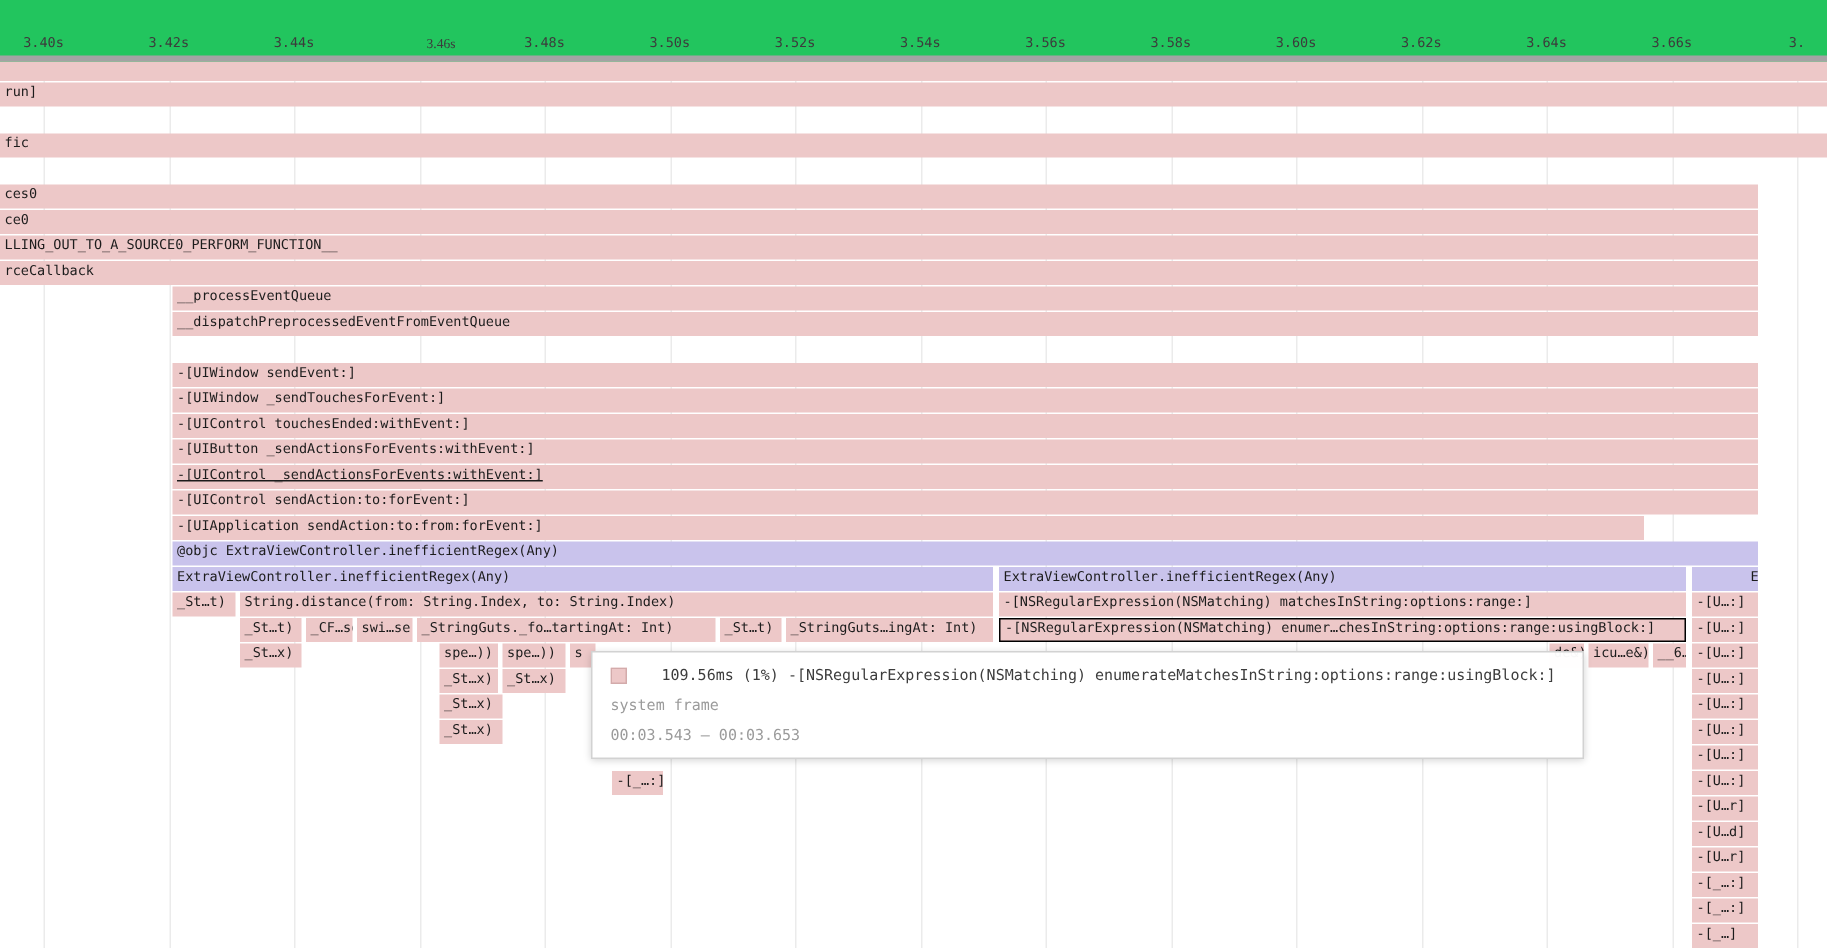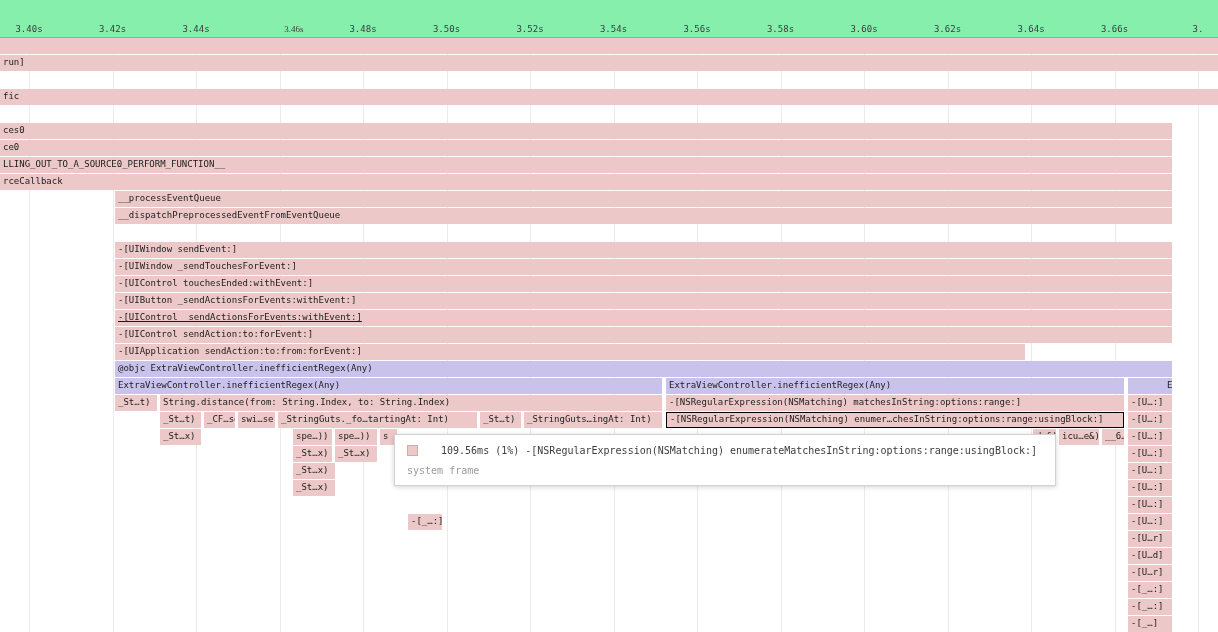--- a/index.html
+++ b/index.html
@@ -3,21 +3,21 @@
 <meta charset="utf-8">
 <style>
   html,body{margin:0;padding:0;}
   body{
     width:1218px;height:632px;overflow:hidden;background:#ffffff;
     font-family:"DejaVu Sans Mono", monospace;position:relative;
   }
   
   .ruler{
     position:absolute;left:0;top:0;width:1218px;height:37px;
-    background:#86efac;border-bottom:1px solid #a3a3a3;z-index:1;
+    background:#22c55e;border-bottom:4px solid #a3a3a3;z-index:1;
   }
   .tick-label{
     position:absolute;bottom:3px;transform:translateX(-50%);
     font-size:9px;color:#3c3c3c;white-space:nowrap;
   }
   
   .chart{position:absolute;left:0;top:0;width:1218px;height:632px;}
   .gridline{
     position:absolute;top:37px;bottom:0;width:1px;background:#ebebeb;z-index:0;
   }
@@ -70,21 +70,21 @@
     <div class="bar pink" style="left: 0px; top: 157px; width: 1172px;">LLING_OUT_TO_A_SOURCE0_PERFORM_FUNCTION__</div>
     <div class="bar pink" style="left: 0px; top: 174px; width: 1172px;">rceCallback</div>
     <div class="bar pink" style="left: 115px; top: 191px; width: 1057px;">__processEventQueue</div>
     <div class="bar pink" style="left: 115px; top: 208px; width: 1057px;">__dispatchPreprocessedEventFromEventQueue</div>
     <div class="bar pink" style="left: 115px; top: 242px; width: 1057px;">-[UIWindow sendEvent:]</div>
     <div class="bar pink" style="left: 115px; top: 259px; width: 1057px;">-[UIWindow _sendTouchesForEvent:]</div>
     <div class="bar pink" style="left: 115px; top: 276px; width: 1057px;">-[UIControl touchesEnded:withEvent:]</div>
     <div class="bar pink" style="left: 115px; top: 293px; width: 1057px;">-[UIButton _sendActionsForEvents:withEvent:]</div>
     <div class="bar pink" style="left: 115px; top: 310px; width: 1057px; text-decoration: underline;">-[UIControl _sendActionsForEvents:withEvent:]</div>
     <div class="bar pink" style="left: 115px; top: 327px; width: 1057px;">-[UIControl sendAction:to:forEvent:]</div>
-    <div class="bar pink" style="left: 115px; top: 344px; width: 910px;">-[UIApplication sendAction:to:from:forEvent:]</div>
+    <div class="bar pink" style="left: 115px; top: 344px; width: 981px;">-[UIApplication sendAction:to:from:forEvent:]</div>
     <div class="bar violet" style="left: 115px; top: 361px; width: 1057px;">@objc ExtraViewController.inefficientRegex(Any)</div>
     <div class="bar violet" style="left: 115px; top: 378px; width: 547px;">ExtraViewController.inefficientRegex(Any)</div>
     <div class="bar violet" style="left: 666px; top: 378px; width: 458px;">ExtraViewController.inefficientRegex(Any)</div>
     <div class="bar violet" style="left: 1128px; top: 378px; width: 44px; padding-left: 39px;">Ext…y)</div>
     <div class="bar pink" style="left: 115px; top: 395px; width: 42px;">_St…t)</div>
     <div class="bar pink" style="left: 160px; top: 395px; width: 502px;">String.distance(from: String.Index, to: String.Index)</div>
     <div class="bar pink" style="left: 666px; top: 395px; width: 458px;">-[NSRegularExpression(NSMatching) matchesInString:options:range:]</div>
     <div class="bar pink" style="left: 1128px; top: 395px; width: 44px;">-[U…:]</div>
     <div class="bar pink" style="left: 160px; top: 412px; width: 41px;">_St…t)</div>
     <div class="bar pink" style="left: 204px; top: 412px; width: 31px;">_CF…se</div>
@@ -137,13 +137,14 @@
     <div class="tick-label" style="left: 1114.5px;">3.66s</div>
     <div class="tick-label" style="left: 1198px;">3.</div>
   </div>
 
 <div class="tooltip">
   <div class="tt-line1">
     <span class="swatch"></span>
     <span>109.56ms (1%) -[NSRegularExpression(NSMatching) enumerateMatchesInString:options:range:usingBlock:]</span>
   </div>
   <div class="tt-sub">system frame</div>
+  <div class="tt-sub">00:03.543 — 00:03.653</div>
 </div>
 
 </body></html>

